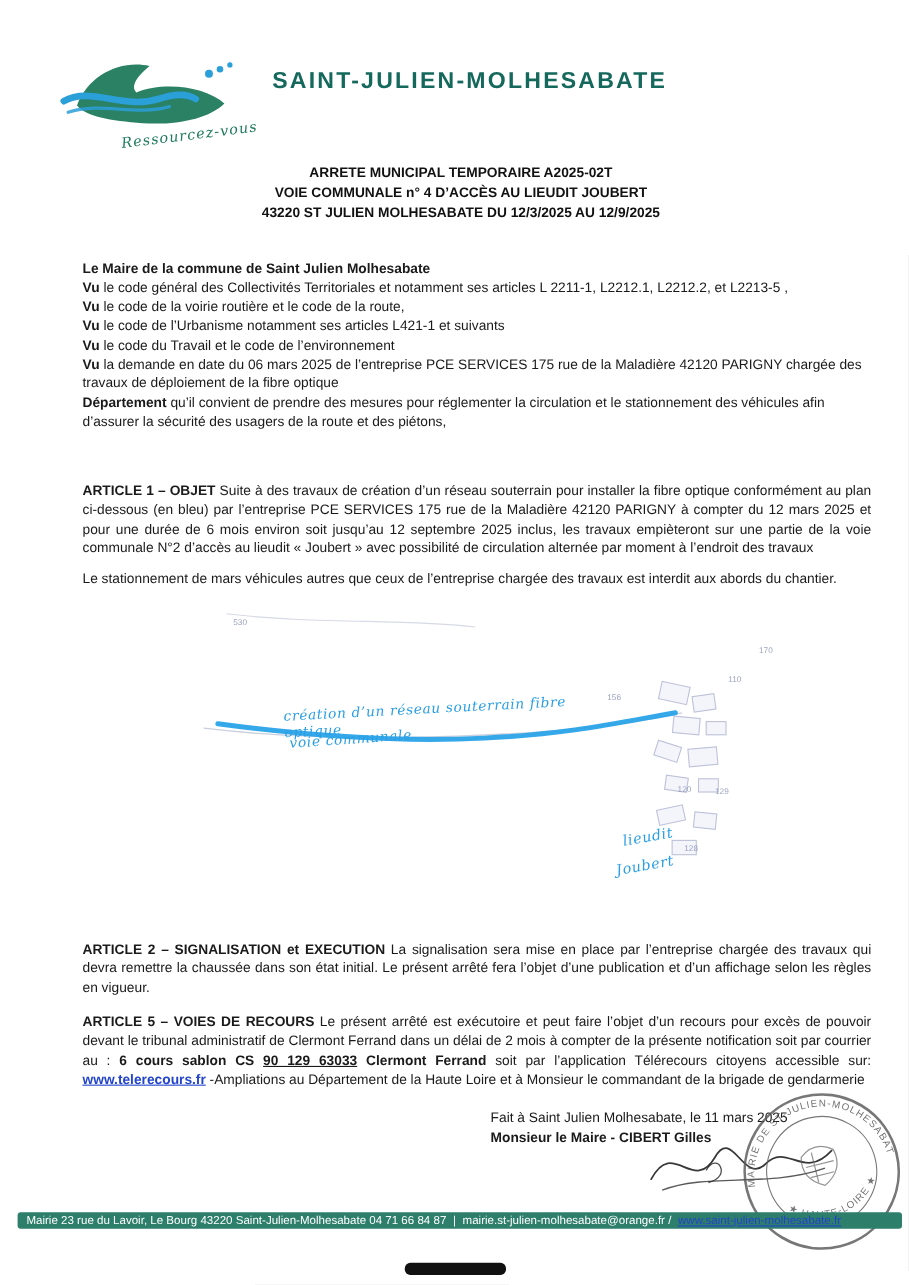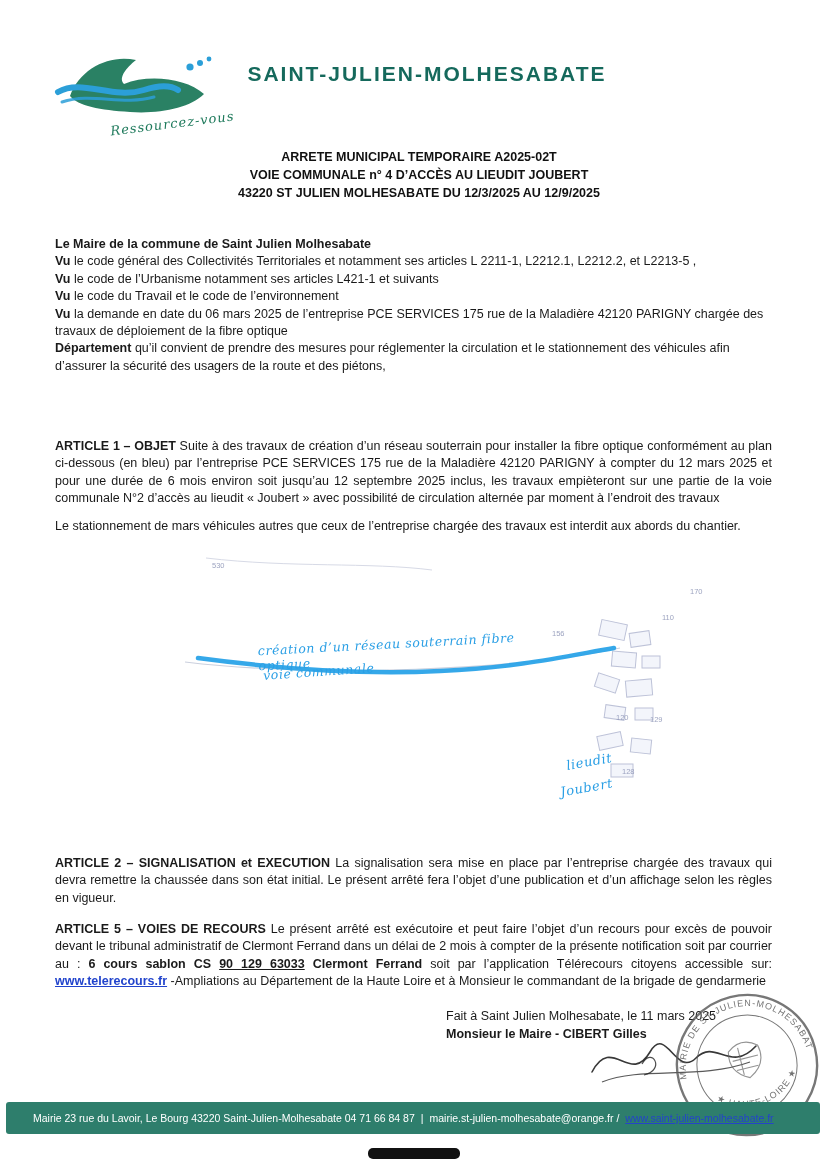--- a/index.html
+++ b/index.html
@@ -19,21 +19,21 @@
   .commune-title {
     position:absolute; left:0; right:0; top:62px; text-align:center; padding-left:28px;
     font-size:21px; font-weight:bold; letter-spacing:2px; color:#15695c;
   }
   
   .heading {
     position:absolute; left:0; right:0; top:148px; text-align:center;
     font-size:12.5px; font-weight:bold; line-height:18px; color:#111;margin-left:12px;
   }
   
-  .bodytxt { font-size:12.5px; line-height:17.4px; }
+  .bodytxt { font-size:12.5px; line-height:17.4px;margin-left:20px; }
   .preamble { position:absolute; left:55px; width:717px; top:236px; }
   .preamble p { margin:0; }
   .arrete-title {
     position:absolute; left:0; right:0; top:406px; text-align:center;
     font-size:21px; font-weight:bold; color:#000;
   }
   .article-1   { position:absolute; left:55px; width:717px; top:438px; text-align:justify; }
   .parking-par { position:absolute; left:55px; width:717px; top:518px; }
   .article-2   { position:absolute; left:55px; width:717px; top:855px; text-align:justify; }
   .article-5   { position:absolute; left:55px; width:717px; top:921px; text-align:justify; }
@@ -50,23 +50,23 @@
   .hand-2 { left:263px; top:116px; font-size:12.5px; transform:rotate(-4deg); }
   .hand-3 { left:566px; top:206px; font-size:13px;   transform:rotate(-10deg); }
   .hand-4 { left:560px; top:232px; font-size:13px;   transform:rotate(-10deg); }
   
   .sig-block { position:absolute; left:446px; top:1008px; font-size:12.5px; line-height:17.5px; }
   .sig-block .signatory { font-weight:bold; }
   .sig-scribble { position:absolute; left:578px; top:1016px; }
   .stamp { position:absolute; left:672px; top:990px; opacity:.82; transform:rotate(-14deg); }
   
   .footer {
-    position:absolute; left:6px; right:6px; top:1102px; height:32px;
+    position:absolute; left:16px; right:6px; top:1102px; height:15px;
     background:#2e7e6c; border-radius:3px;
-    display:flex; align-items:center; padding:0 27px; gap:6px;
+    display:flex; align-items:center; padding:0 8px; gap:6px;
     color:#ffffff; font-size:10.5px; white-space:nowrap;
   }
   .footer .site-link { color:#2443c9; text-decoration:underline; cursor:pointer; }
   .bottom-mark {
     position:absolute; left:368px; top:1148px; width:92px; height:11px;
     background:#111; border-radius:5px;
   }
 </style>
 </head>
 <body>
@@ -89,20 +89,21 @@
 
   <div class="heading">
     <div>ARRETE MUNICIPAL TEMPORAIRE A2025-02T</div>
     <div>VOIE COMMUNALE n° 4 D’ACCÈS AU LIEUDIT JOUBERT</div>
     <div>43220 ST JULIEN MOLHESABATE DU 12/3/2025 AU 12/9/2025</div>
   </div>
 
   <div class="preamble bodytxt">
     <p><strong>Le Maire de la commune de Saint Julien Molhesabate</strong></p>
     <p><strong>Vu</strong><span> le code général des Collectivités Territoriales et notamment ses articles L 2211-1, L2212.1, L2212.2, et L2213-5 ,</span></p>
+    <p><strong>Vu</strong><span> le code de la voirie routière et le code de la route,</span></p>
     <p><strong>Vu</strong><span> le code de l’Urbanisme notamment ses articles L421-1 et suivants</span></p>
     <p><strong>Vu</strong><span> le code du Travail et le code de l’environnement</span></p>
     <p><strong>Vu</strong><span> la demande en date du 06 mars 2025 de l’entreprise PCE SERVICES 175 rue de la Maladière 42120 PARIGNY chargée des travaux de déploiement de la fibre optique</span></p>
     <p><strong>Département</strong><span> qu’il convient de prendre des mesures pour réglementer la circulation et le stationnement des véhicules afin d’assurer la sécurité des usagers de la route et des piétons,</span></p>
   </div>
 
 
   <p class="article-1 bodytxt">
     <strong>ARTICLE 1 – OBJET</strong><span> Suite à des travaux de création d’un réseau souterrain pour installer la fibre optique conformément au plan ci-dessous (en bleu) par l’entreprise PCE SERVICES 175 rue de la Maladière 42120 PARIGNY à compter du 12 mars 2025 et pour une durée de 6 mois environ soit jusqu’au 12 septembre 2025 inclus, les travaux empièteront sur une partie de la voie communale N°2 d’accès au lieudit « Joubert » avec possibilité de circulation alternée par moment à l’endroit des travaux</span>
   </p>

